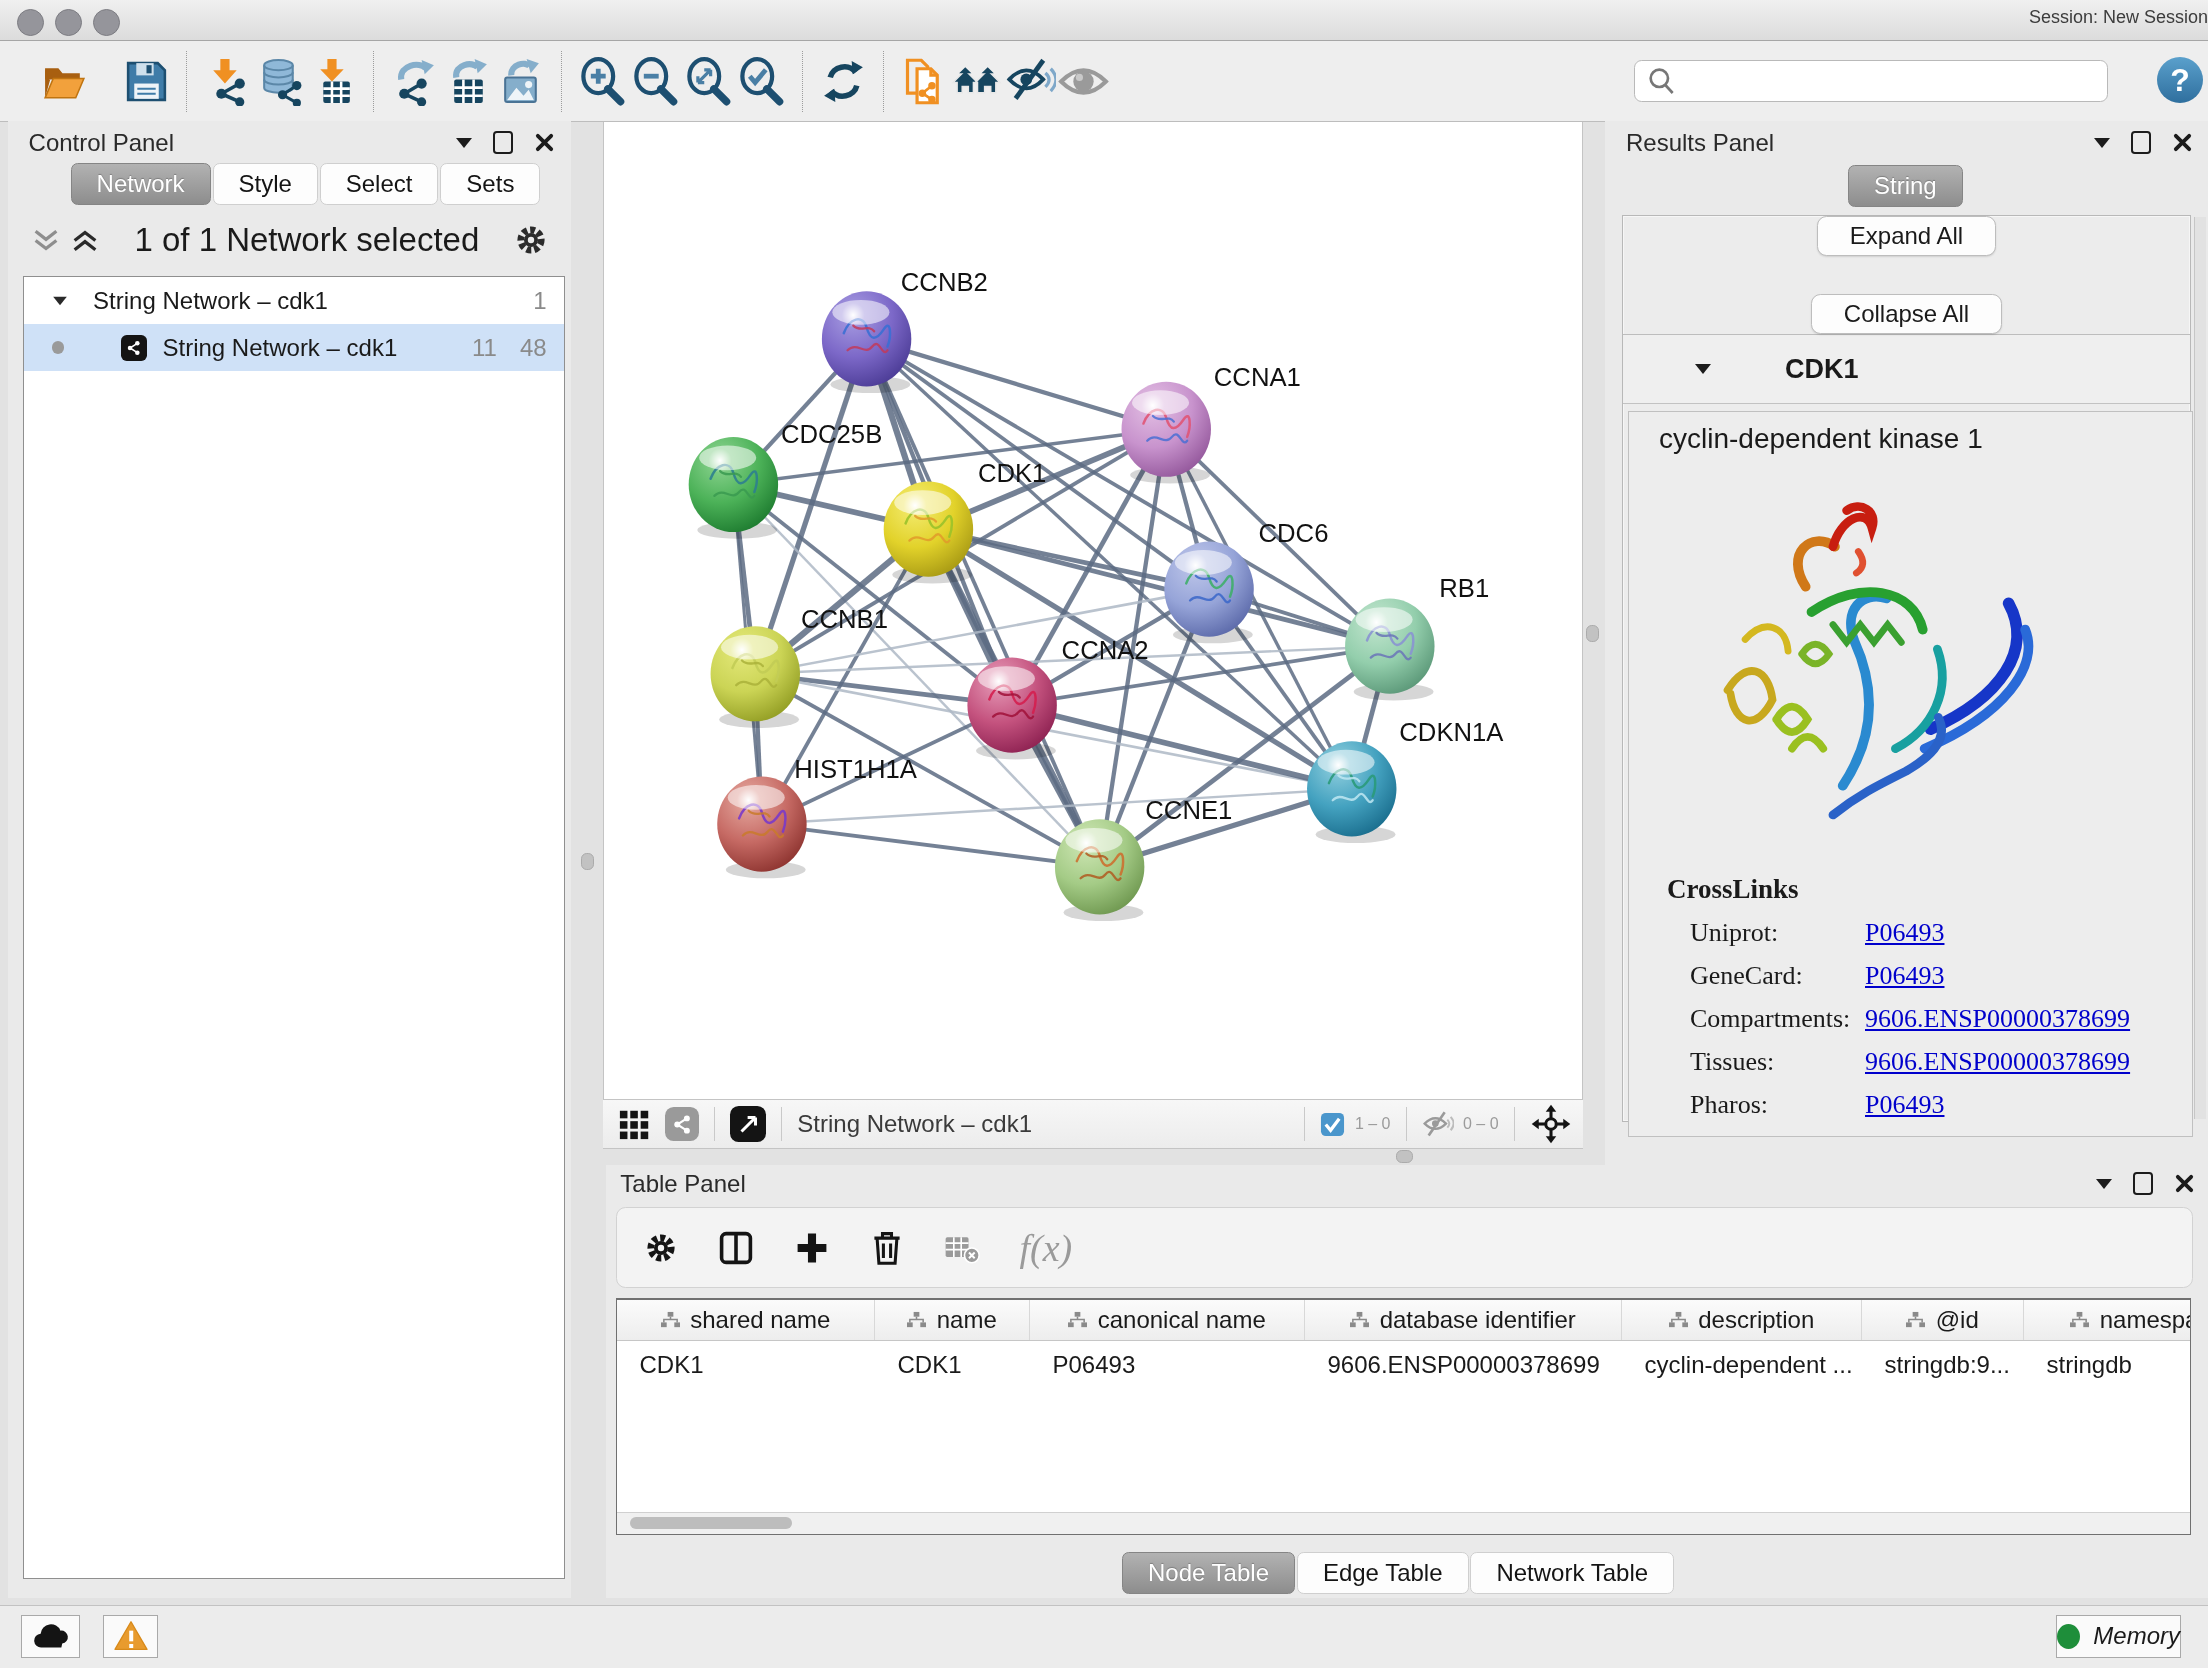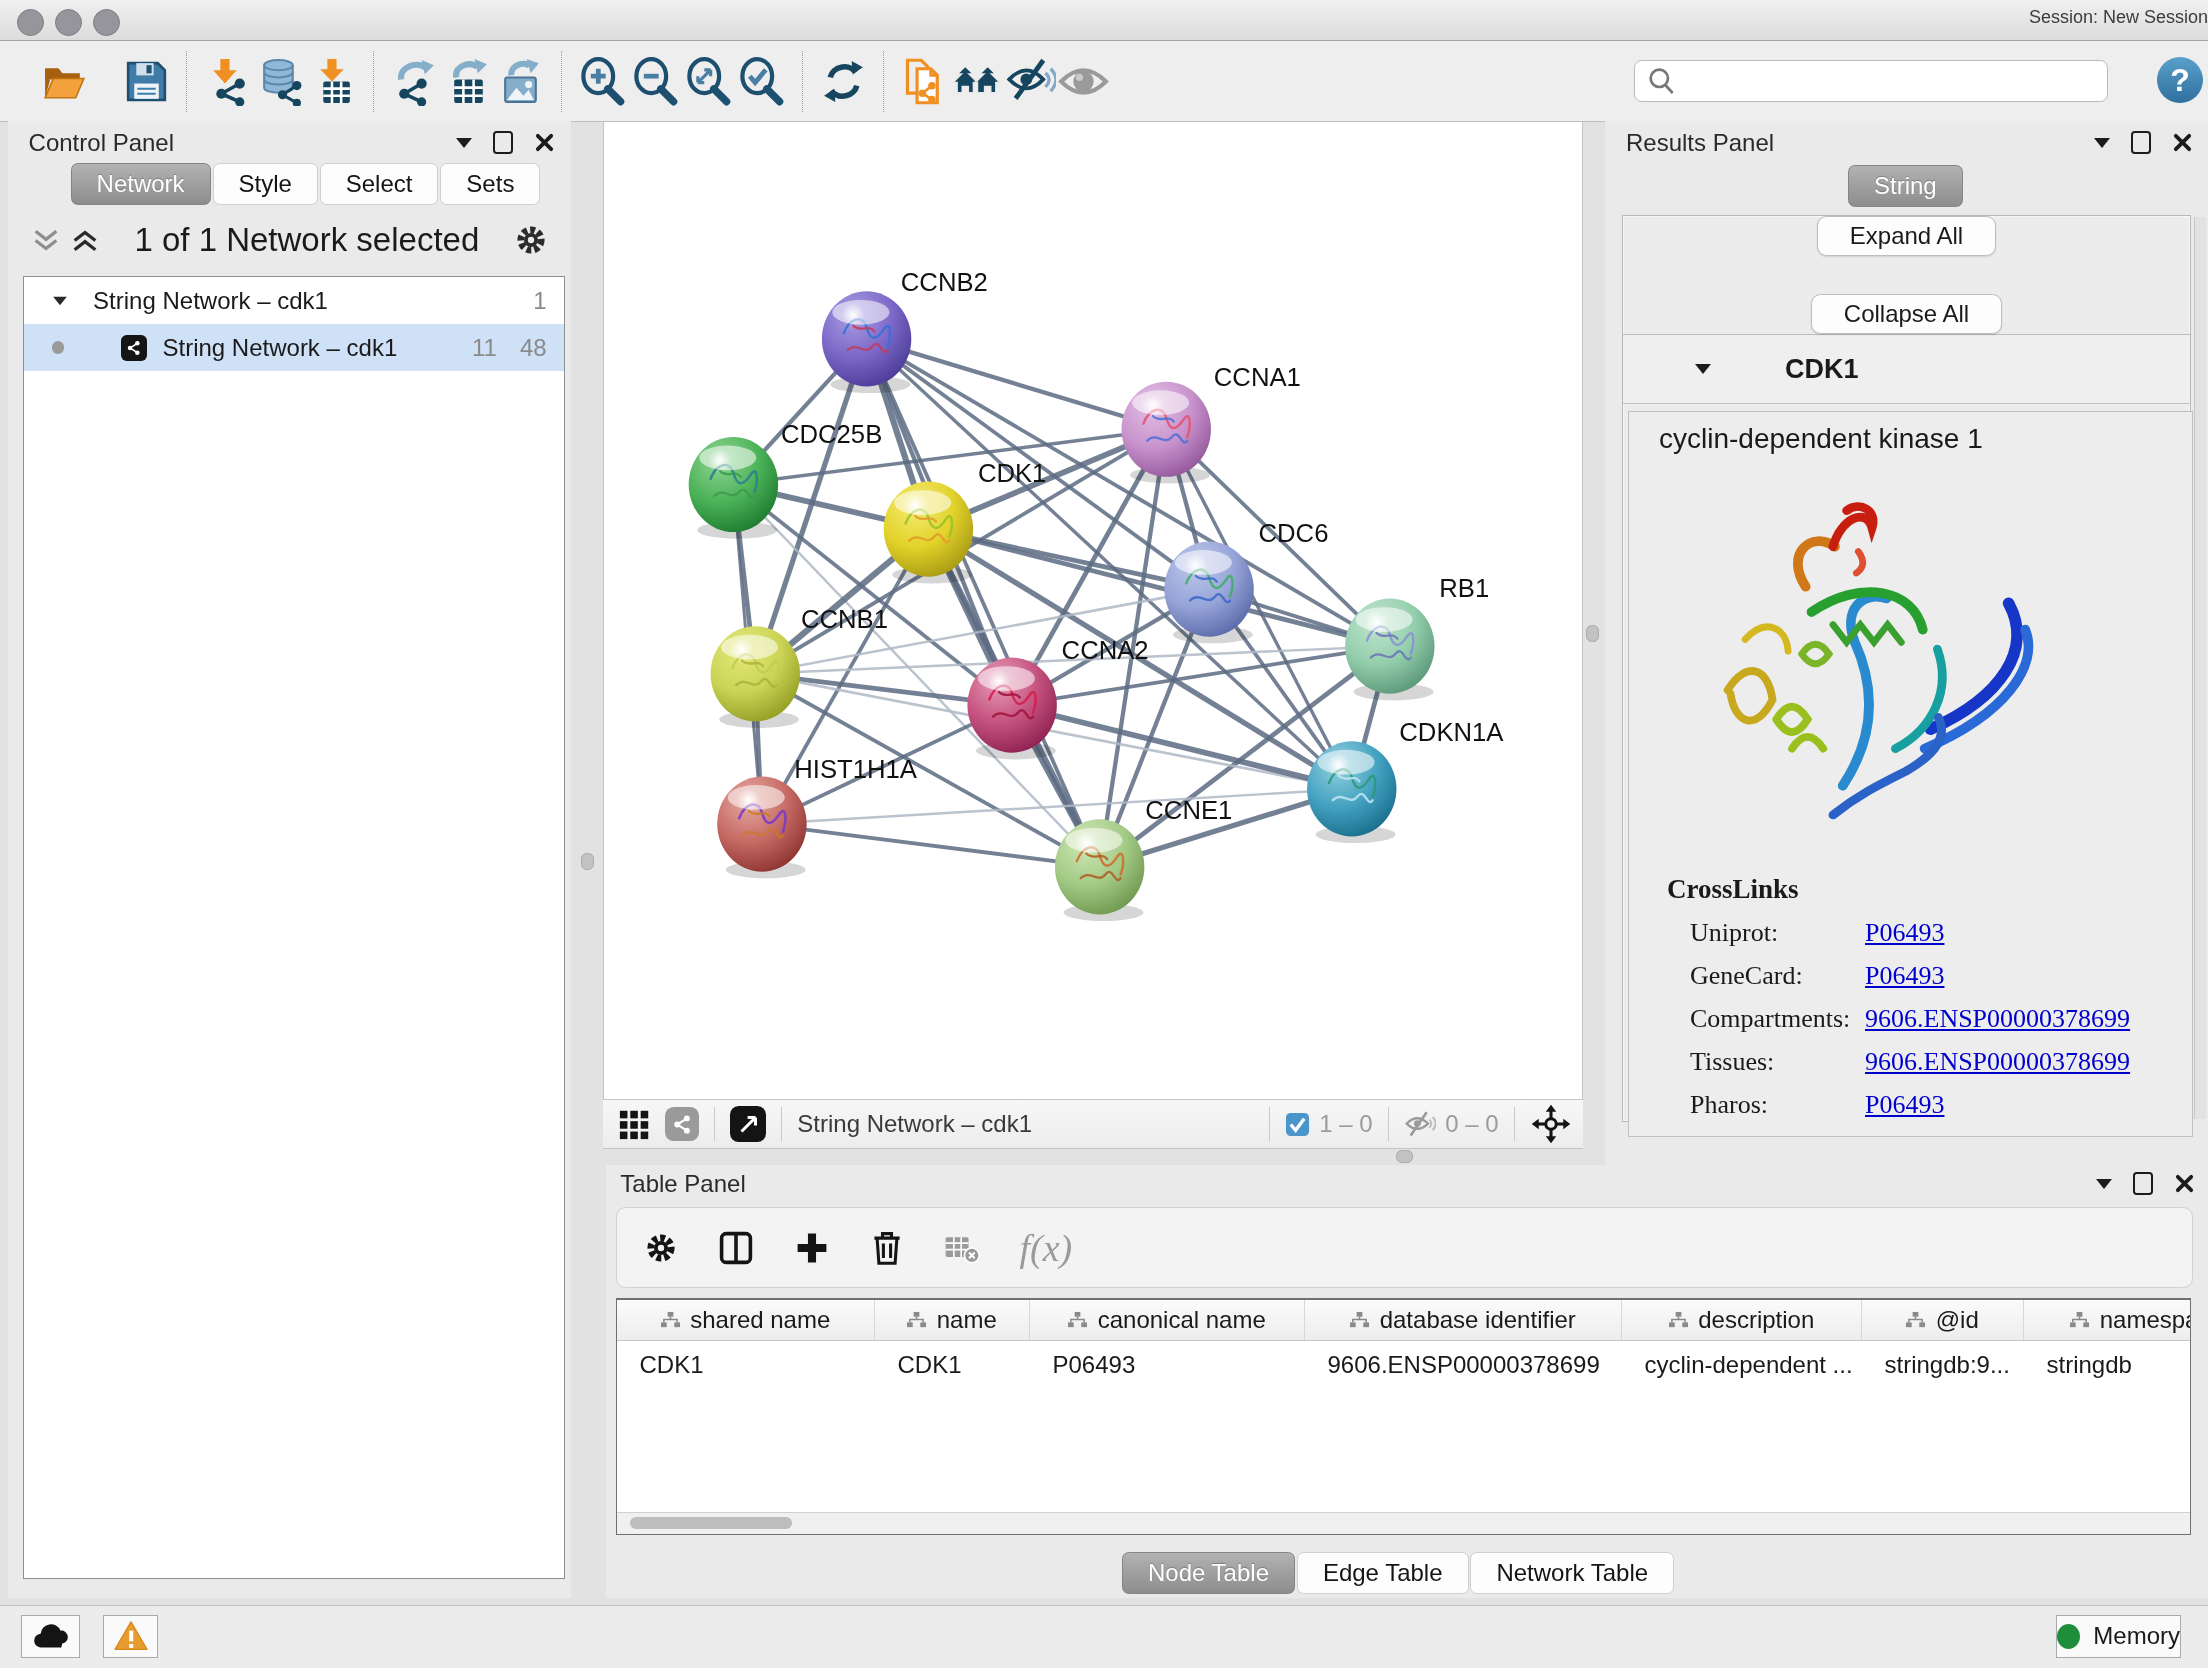--- a/index.html
+++ b/index.html
@@ -45,21 +45,21 @@
   .tree-count{color:#8a8a8a;margin-left:auto;}
   .share-chip{width:26px;height:26px;border-radius:5.7px;background:#141414;display:flex;
               align-items:center;justify-content:center;}
   
   .net-canvas{left:603px;top:122px;width:978px;height:977px;background:#fff;
               border-left:1px solid #c4c4c4;border-right:1px solid #c4c4c4;}
   .net-toolbar{left:603px;top:1099px;width:980px;height:48px;background:linear-gradient(#f7f7f7,#ececec);
                border-top:1px solid #c4c4c4;border-bottom:1px solid #c4c4c4;display:flex;align-items:center;}
   .nt-sep{width:1px;height:34px;background:#c9c9c9;margin:0 15px;flex:0 0 auto;}
   .nt-title{font-size:24px;color:#3a3a3a;}
-  .nt-count{font-size:24px;color:#9b9b9b;margin-left:9.5px;}
+  .nt-count{font-size:16px;color:#9b9b9b;margin-left:9.5px;}
   .splitter-dot{width:10.5px;height:15px;border-radius:5.7px;background:#c2c2c2;border:1px solid #ababab;}
   
   .results-panel{left:1605px;top:121px;width:603px;height:1044px;background:#eaeaea;}
   .rp-head{position:absolute;left:21px;right:11.4px;top:7.6px;display:flex;align-items:center;}
   .rp-tab{position:absolute;left:243px;top:44px;}
   .rp-box{position:absolute;left:17px;top:94px;width:567px;height:905px;background:#ececec;
           border:1.9px solid #b8b8b8;box-shadow:inset 0 0 0 1px #f6f6f6;}
   .rp-buttons{height:118px;border-bottom:1.9px solid #bdbdbd;display:flex;align-items:center;
               justify-content:center;gap:38px;flex-direction:column;}
   .rp-btn{height:45px;padding:0 32px;background:#fdfdfd;border:1px solid #bdbdbd;border-radius:9.5px;
@@ -88,21 +88,21 @@
       border-right:1px solid #d8d8d8;box-sizing:border-box;flex:0 0 auto;overflow:hidden;white-space:nowrap;}
   .tbl-row{display:flex;height:48px;}
   .td{font-size:24px;display:flex;align-items:center;padding-left:23px;box-sizing:border-box;
       flex:0 0 auto;overflow:hidden;white-space:nowrap;}
   .hscroll{position:absolute;left:0;right:0;bottom:0;height:21px;background:#f0f0f0;border-top:1px solid #d0d0d0;}
   .hthumb{position:absolute;left:13.3px;top:3.8px;width:162px;height:12.4px;border-radius:6.7px;background:#bdbdbd;}
   .tp-tabs{position:absolute;left:516px;top:387px;display:flex;}
   
   .statusbar{left:0;top:1605px;width:2208px;height:63px;background:#ececec;border-top:1px solid #c2c2c2;}
   .sb-btn{position:absolute;top:8.6px;height:43px;background:#fafafa;border:1.9px solid #a9a9a9;
-          display:flex;align-items:center;justify-content:center;box-sizing:border-box;}
+          display:flex;align-items:center;justify-content:center;box-sizing:border-box;font-style:italic;}
   .mem-dot{width:25px;height:25px;border-radius:50%;background:#1e8e3a;margin-right:13.3px;}
 </style>
 </head>
 <body>
 
 <div class="abs titlebar">
   <div class="tl" style="left:17px"></div>
   <div class="tl" style="left:55px"></div>
   <div class="tl" style="left:93px"></div>
   <div class="win-title">Session: New Session</div>

